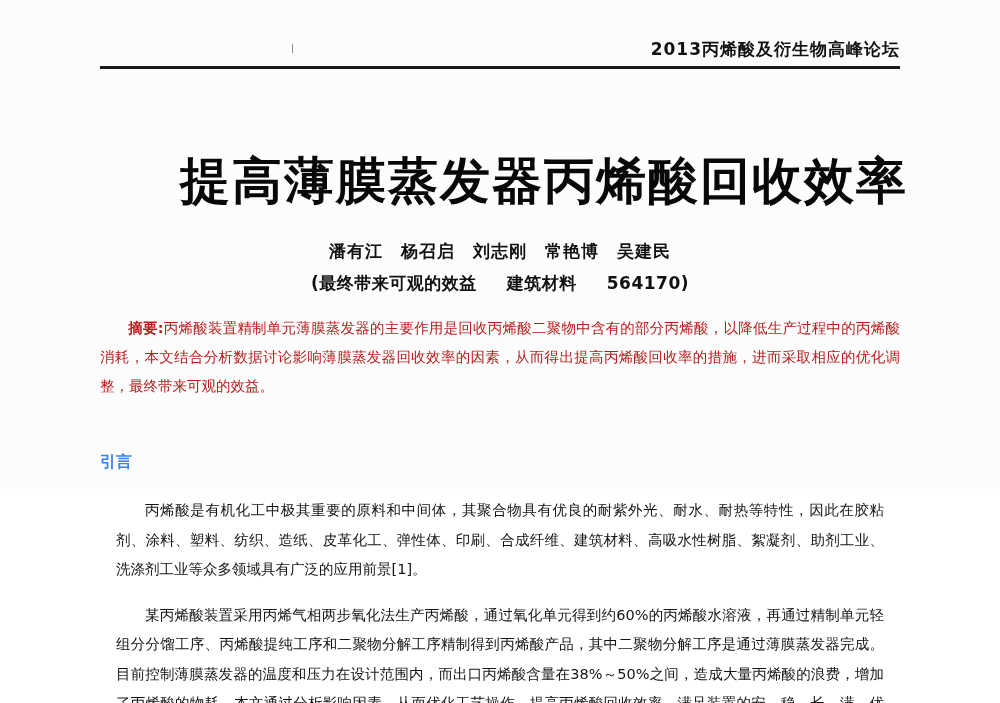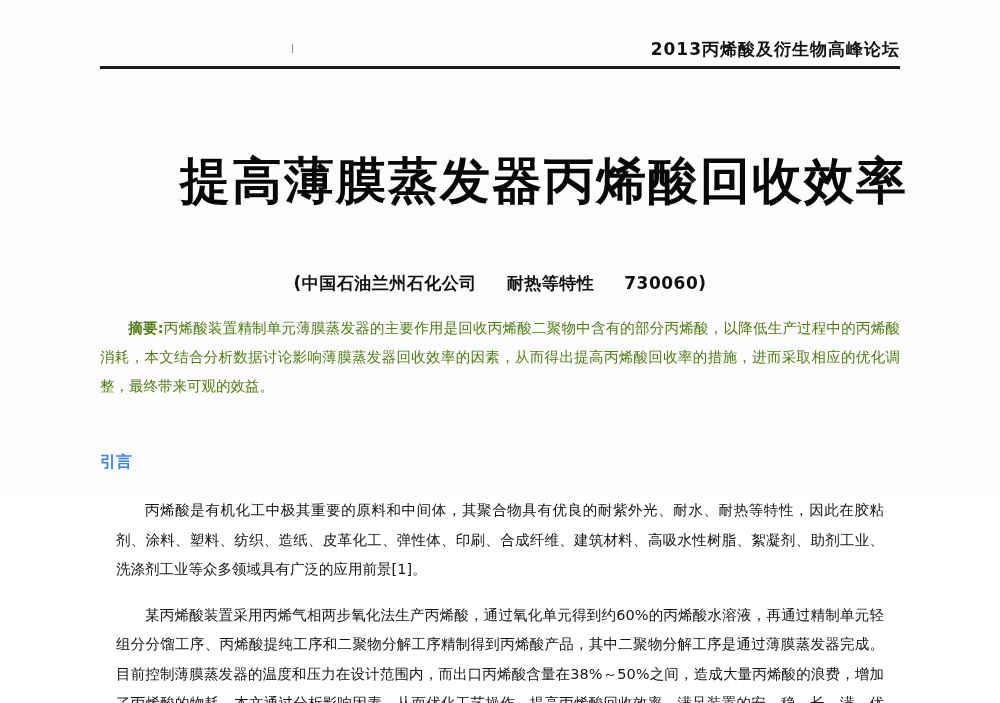--- a/index.html
+++ b/index.html
@@ -90,21 +90,21 @@
   .affil span.gap2 { display: inline-block; width: 30px; }
   
   .abstract {
     position: absolute;
     left: 100px;
     top: 314px;
     width: 800px;
     font-size: 14.5px;
     line-height: 29px;
     text-align: justify;
-    color: #4d7c0f;
+    color: #b91c1c;
   }
   .abstract .lead {
     font-weight: bold;
   }
   .indent2 { display: inline-block; width: 28px; }
   .keywords {
     position: absolute;
     left: 100px;
     top: 402px;
     width: 800px;
@@ -150,23 +150,24 @@
 <body>
 
 <div class="page">
 
   <div class="runhead">2013丙烯酸及衍生物高峰论坛</div>
   <div class="runrule"></div>
   <div class="tickmark"></div>
 
   <div class="title">提高薄膜蒸发器丙烯酸回收效率</div>
 
+  <div class="authors">潘有江　杨召启　刘志刚　常艳博　吴建民</div>
 
   <div class="affil">
-    <span>(中国石油兰州石化公司</span><span class="gap1"></span><span>耐热等特性</span><span class="gap2"></span><span>730060)</span>
+    <span>(最终带来可观的效益</span><span class="gap1"></span><span>建筑材料</span><span class="gap2"></span><span>564170)</span>
   </div>
 
   <div class="abstract">
     <span class="indent2"></span><span class="lead">摘要:</span><span>丙烯酸装置精制单元薄膜蒸发器的主要作用是回收丙烯酸二聚物中含有的部分丙烯酸，以降低生产过程中的丙烯酸消耗，本文结合分析数据讨论影响薄膜蒸发器回收效率的因素，从而得出提高丙烯酸回收率的措施，进而采取相应的优化调整，最终带来可观的效益。</span>
   </div>
 
 
   <div class="section-heading">引言</div>
 
   <div class="body-text">

